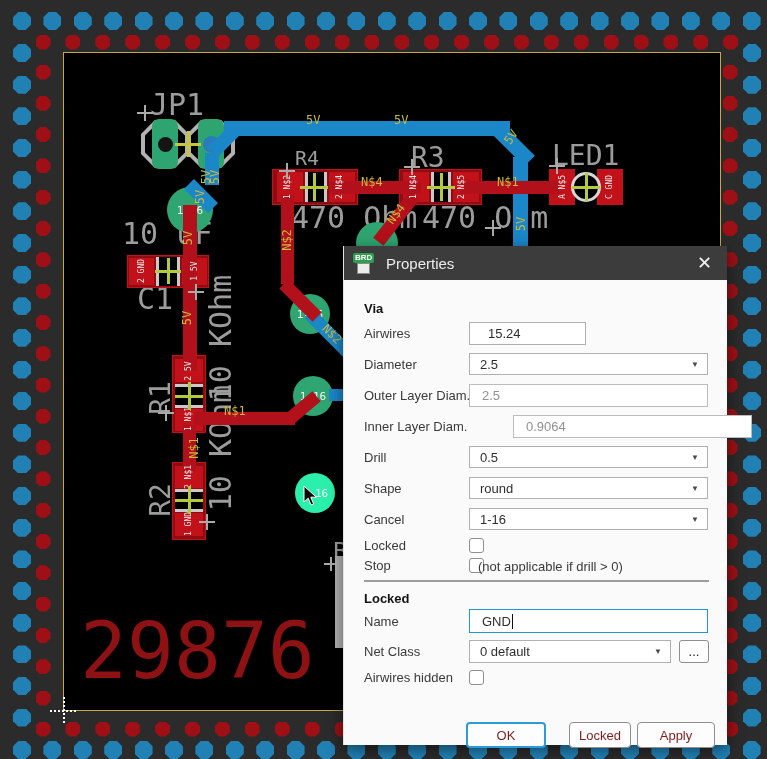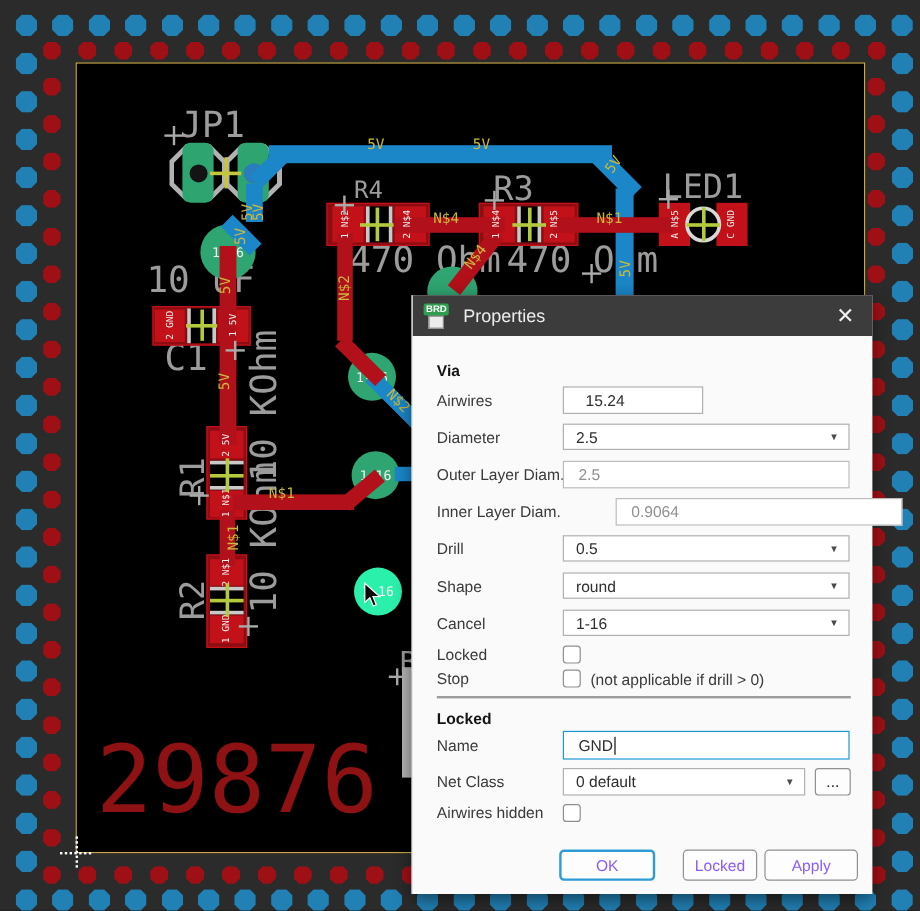--- a/index.html
+++ b/index.html
@@ -32,22 +32,22 @@
   .fdd{position:absolute;left:125px;width:239px;height:22px;border:1px solid #b0b0b0;background:#fff;
        display:flex;align-items:center;padding-left:10px;color:#2e2e2e;cursor:default}
   .arr{margin-left:auto;margin-right:8px;font-size:8px;color:#4a4a4a}
   .cb{position:absolute;left:125px;width:15px;height:15px;border:1px solid #8f8f8f;border-radius:3px;background:#fff}
   .sep{position:absolute;left:20px;width:345px;height:2px;background:#9c9c9c}
   .fname{position:absolute;left:125px;width:239px;height:24px;border:1px solid #2196d4;background:#fff;
          display:flex;align-items:center;padding-left:12px;color:#2e2e2e}
   .caret{width:1px;height:15px;background:#111;margin-left:1px}
   .morebtn{position:absolute;left:335px;top:394px;width:30px;height:23px;border:1px solid #8f8f8f;border-radius:3px;
            background:#fdfdfd;font:13px "Liberation Sans",sans-serif;color:#222}
-  .btn{position:absolute;top:462px;height:26px;border:1px solid #8f8f8f;border-radius:4px;background:#fdfdfd;
-       font:13px "Liberation Sans",sans-serif;color:#8b5cf6;display:flex;align-items:center;justify-content:center;cursor:pointer}
+  .btn{position:absolute;top:476px;height:26px;border:1px solid #8f8f8f;border-radius:4px;background:#fdfdfd;
+       font:13px "Liberation Sans",sans-serif;color:#7f1d1d;display:flex;align-items:center;justify-content:center;cursor:pointer}
   .btn.ok{left:122px;width:80px;border:2px solid #2e9bd6}
   .btn.cancel{left:225px;width:62px}
   .btn.apply{left:293px;width:78px}
 </style>
 </head>
 <body>
 
 <div id="pcb">
     <div class="dot" style="left: 13px; top: 12px; width: 18px; height: 18px; background: rgb(33, 128, 180);"></div>
     <div class="dot" style="left: 43.4px; top: 12px; width: 18px; height: 18px; background: rgb(33, 128, 180);"></div>
@@ -448,21 +448,21 @@
   <div class="fdd" style="top:262px">
     <span>1-16</span>
     <span class="arr">▼</span>
   </div>
 
   <span class="flabel" style="top:288px">Locked</span>
   <span class="cb" style="top:292px"></span>
 
   <span class="flabel" style="top:308px">Stop</span>
   <span class="cb" style="top:312px"></span>
-  <span class="fnote" style="top:313px;left:148px">(not applicable if drill &gt; 0)</span>
+  <span class="fnote" style="top:313px;left:134px">(not applicable if drill &gt; 0)</span>
 
   <div class="sep" style="top:334px"></div>
 
   <span class="shead" style="top:345px">Locked</span>
 
   <span class="flabel" style="top:364px">Name</span>
   <div class="fname" style="top:363px">
     <span>GND</span>
     <span class="caret"></span>
   </div>

